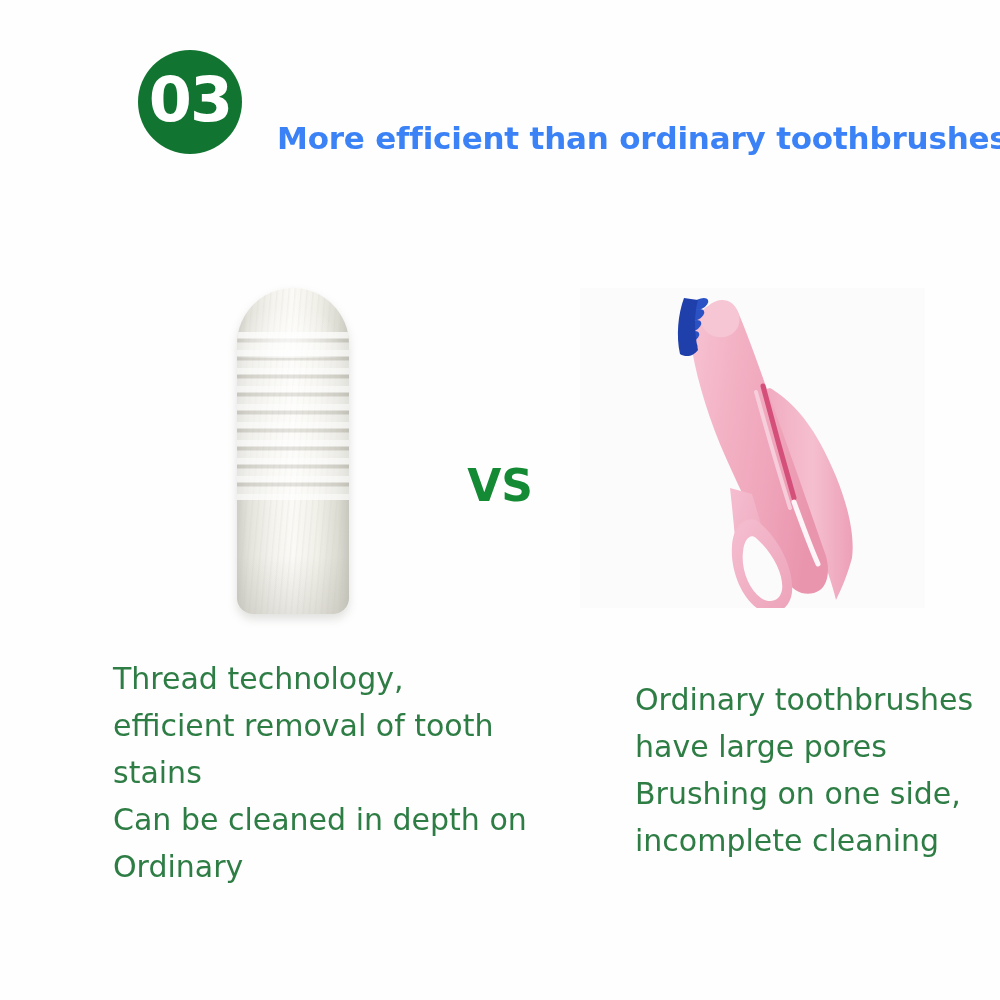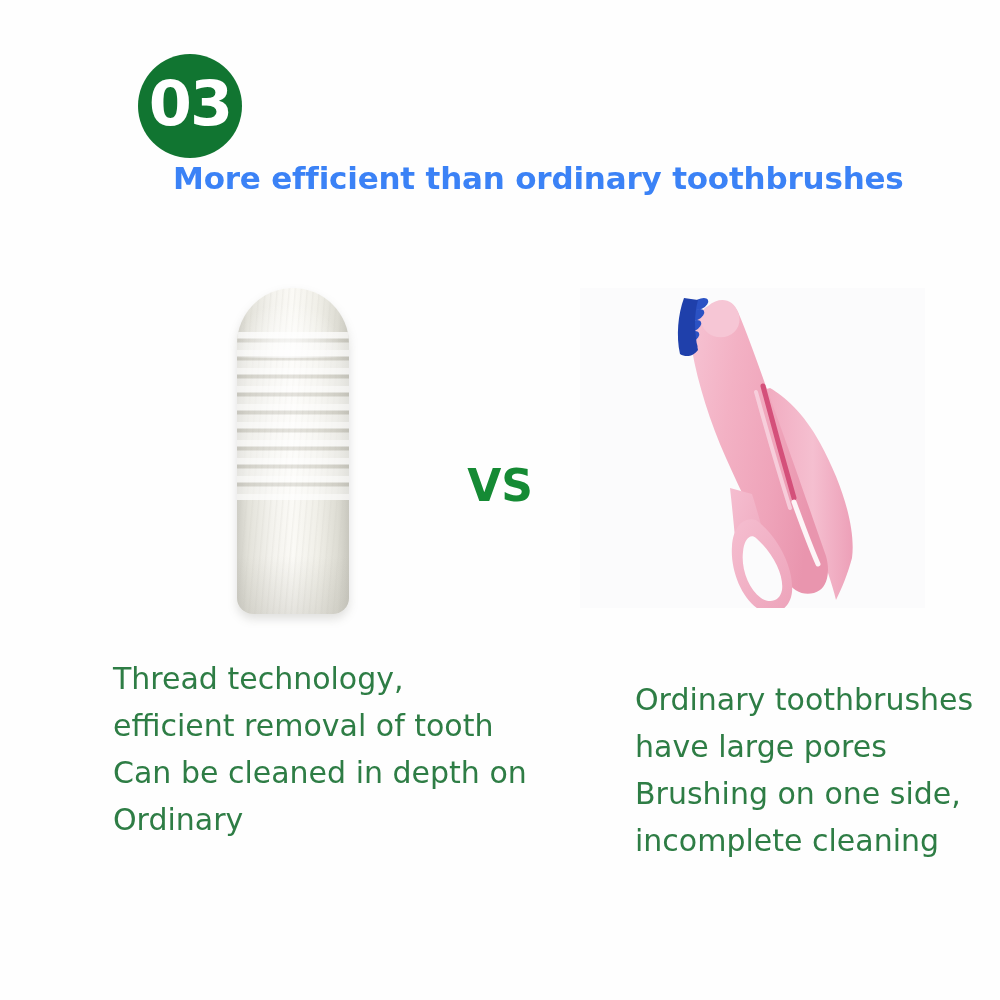--- a/index.html
+++ b/index.html
@@ -19,26 +19,25 @@
     position: relative;
     width: 1000px;
     height: 1000px;
     background: #fefefe;
   }
 
   
   .header {
     position: absolute;
     left: 138px;
-    top: 54px;
+    top: 44px;
     width: 780px;
     height: 110px;
     display: flex;
-    align-items: flex-start;
-    flex-direction: column;
+    align-items: flex-end;
   }
   .badge-circle {
     width: 104px;
     height: 104px;
     border-radius: 50%;
     background: #117531;
     display: flex;
     align-items: center;
     justify-content: center;
     flex: 0 0 auto;
@@ -288,20 +287,21 @@
           <path d="M104 10 C98 26 96 48 100 66 C106 70 114 68 118 62
                    C114 44 114 26 118 12 Z" fill="#1f40ab"></path>
         </g>
       </svg>
     </div>
   </div>
 
   <div class="caption caption-left">
     <span class="line">Thread technology,</span>
     <span class="line">efficient removal of tooth</span>
+    <span class="line">stains</span>
     <span class="line">Can be cleaned in depth on</span>
     <span class="line">Ordinary</span>
   </div>
 
   <div class="caption caption-right">
     <span class="line">Ordinary toothbrushes</span>
     <span class="line">have large pores</span>
     <span class="line">Brushing on one side,</span>
     <span class="line">incomplete cleaning</span>
   </div>

